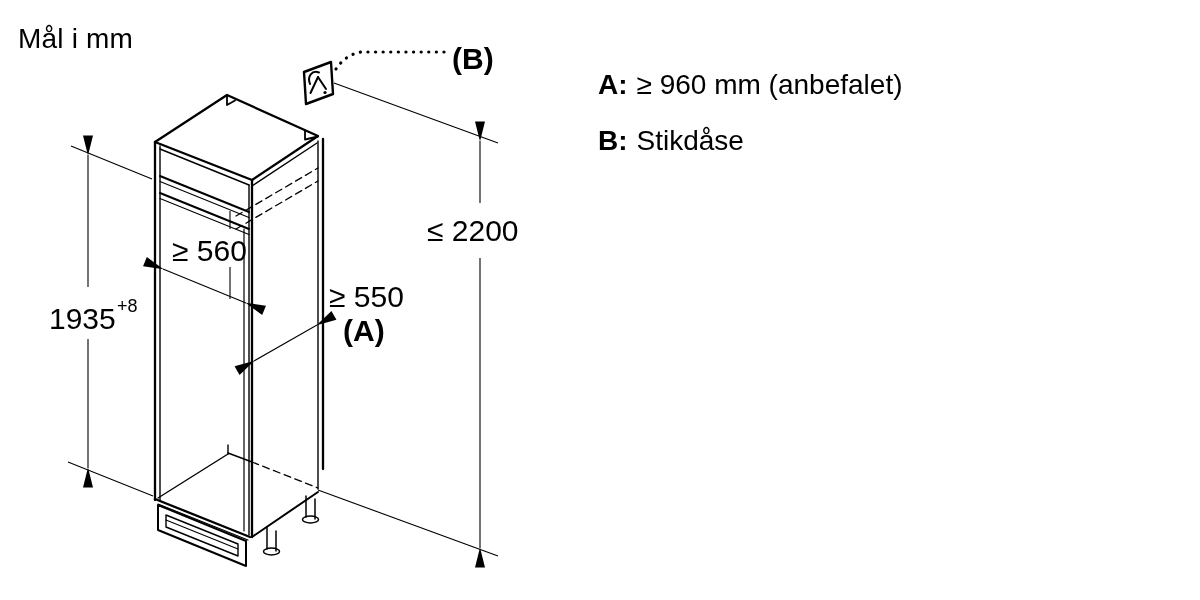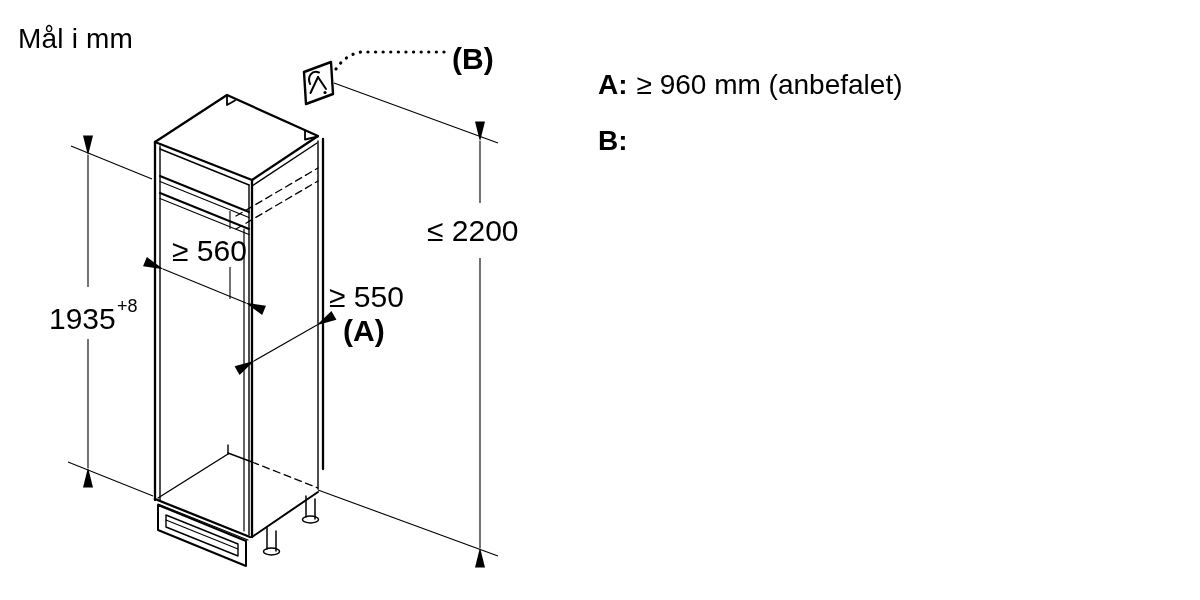--- a/index.html
+++ b/index.html
@@ -139,17 +139,18 @@
 </svg>
 
 
 <div class="legend">
   <div class="legend-row rowA">
     <span class="legend-key">A:</span>
     <span>≥ 960 mm (anbefalet)</span>
   </div>
   <div class="legend-row rowB">
     <span class="legend-key">B:</span>
+    <span>Stikdåse</span>
   </div>
 </div>
 
 
 
 
 </body></html>

